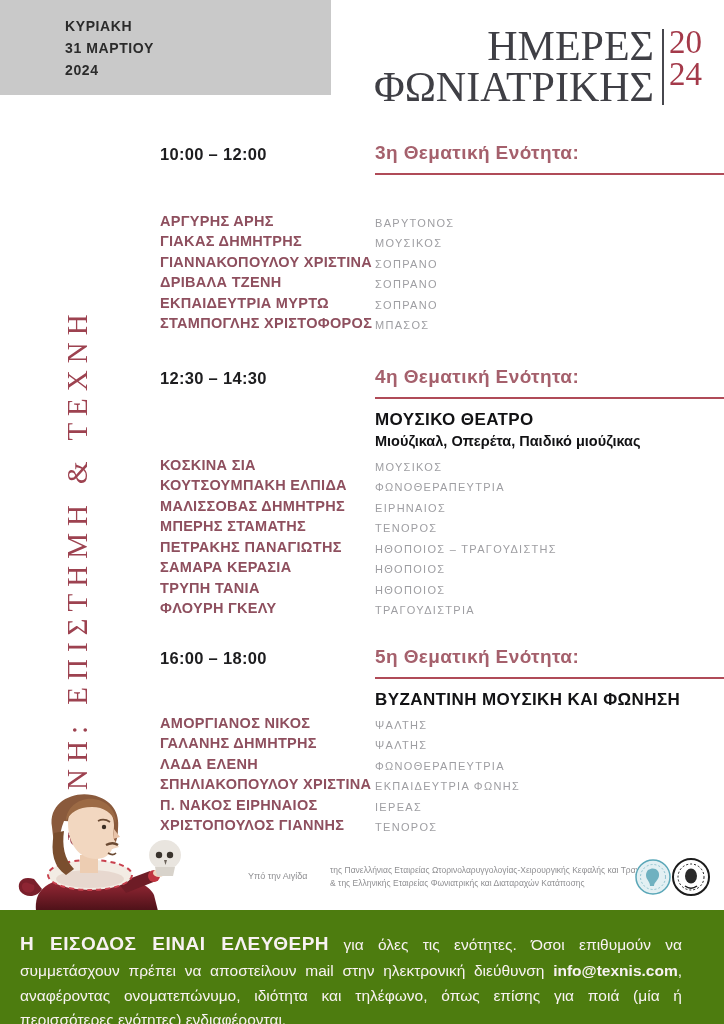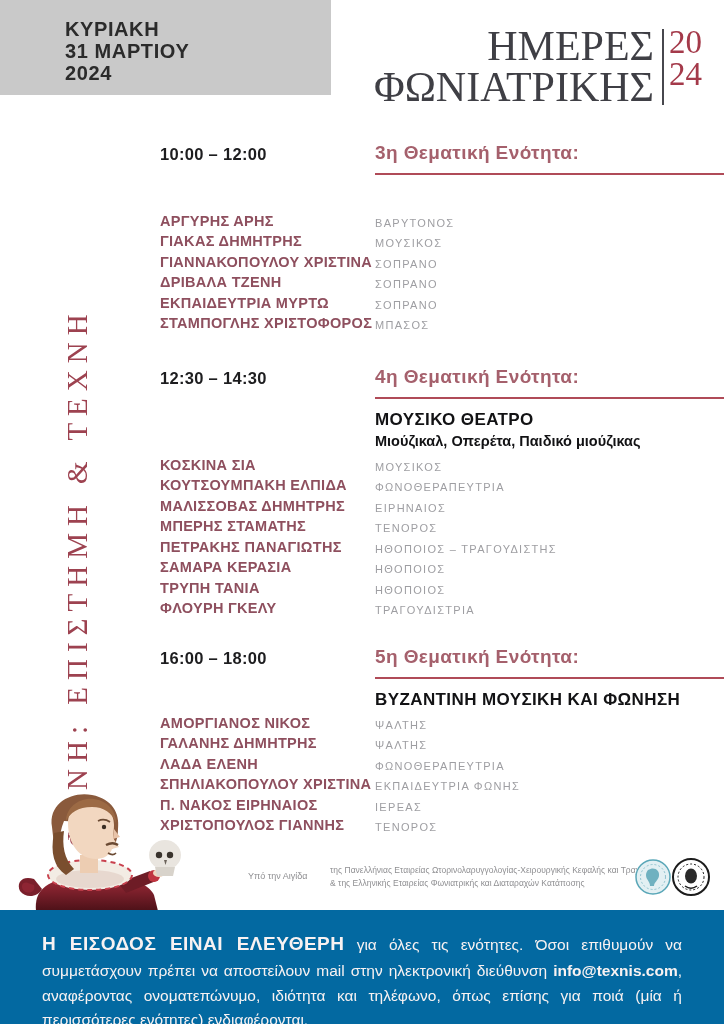--- a/index.html
+++ b/index.html
@@ -1,20 +1,20 @@
 <!DOCTYPE html>
 <html><head>
 <meta charset="utf-8">
 <style>
   html,body{margin:0;padding:0;background:#e8e8e8;}
   .page{position:relative;width:724px;height:1024px;background:#ffffff;overflow:hidden;
         font-family:"Liberation Sans",sans-serif;}
   
   .date-box{position:absolute;left:0;top:0;width:331px;height:95px;background:#c9c9c9;}
-  .date-box .dl{position:absolute;left:65px;font-weight:bold;font-size:20px;color:#2b2b2b;letter-spacing:.6px;}
+  .date-box .dl{position:absolute;left:65px;font-weight:bold;font-size:14px;color:#2b2b2b;letter-spacing:.6px;}
   .dl1{top:18px}.dl2{top:40px}.dl3{top:62px}
   
   .logo{position:absolute;top:26px;right:22px;display:flex;align-items:stretch;}
   .logo-text{text-align:right;font-family:"Liberation Serif",serif;font-size:42px;line-height:.98;color:#3f3f45;}
   .logo-div{width:2px;background:#47474d;margin:3px 5px 3px 8px;}
   .logo-year{font-family:"Liberation Serif",serif;font-size:33px;line-height:.98;color:#a43a4a;}
   
   .side-text{position:absolute;left:77px;top:577px;transform:translate(-50%,-50%) rotate(-90deg);
              white-space:nowrap;font-family:"Liberation Serif",serif;font-size:29px;letter-spacing:7px;
              color:#9d4250;}
@@ -33,22 +33,22 @@
   .pname{width:215px;flex:0 0 215px;font-weight:bold;font-size:14.5px;color:#8e4f5e;letter-spacing:.3px;
          white-space:nowrap;overflow:hidden;}
   .prole{font-size:11px;color:#9e9ea2;letter-spacing:1.3px;white-space:nowrap;}
   
   .aegis-label{position:absolute;left:248px;top:871px;font-size:9px;color:#8f8f92;}
   .aegis-text{position:absolute;left:330px;top:864px;font-size:8.5px;color:#8f8f92;line-height:12.5px;}
   .seals{position:absolute;left:634px;top:856px;}
   
   .illus{position:absolute;left:8px;top:783px;}
   
-  .banner{position:absolute;left:0;top:910px;width:724px;height:114px;background:#0369a1;box-sizing:border-box;
-          padding:19px 42px 0 42px;color:#f8f2f2;}
+  .banner{position:absolute;left:0;top:910px;width:724px;height:114px;background:#4d7c0f;box-sizing:border-box;
+          padding:19px 42px 0 20px;color:#f8f2f2;}
   .banner-para{font-size:15.5px;line-height:1.58;text-align:justify;}
   .banner-lead{font-weight:bold;font-size:19px;letter-spacing:.5px;}
   .banner-email{font-weight:bold;}
 </style>
 </head>
 <body>
 
 <div class="page">
 
   <div class="date-box">

